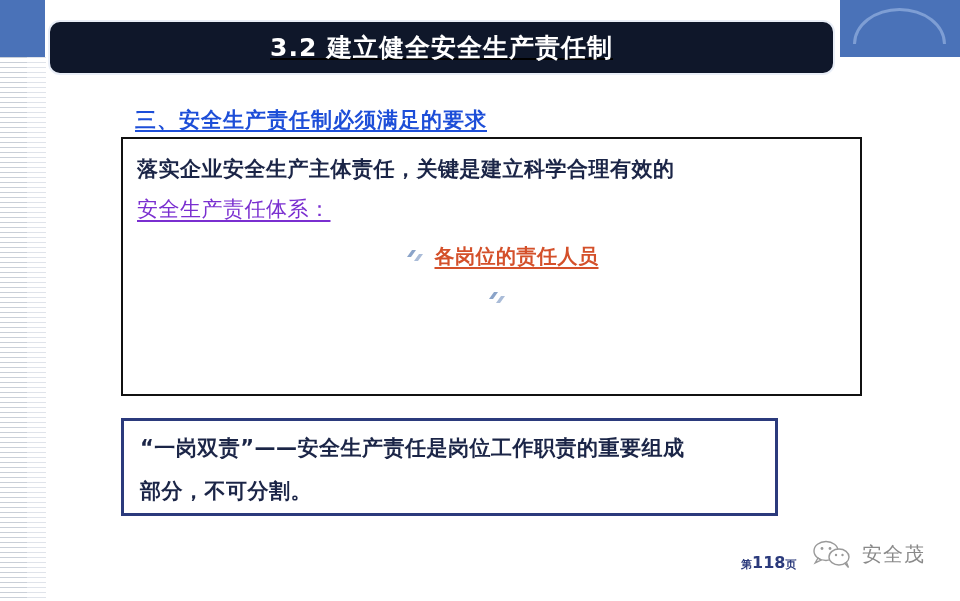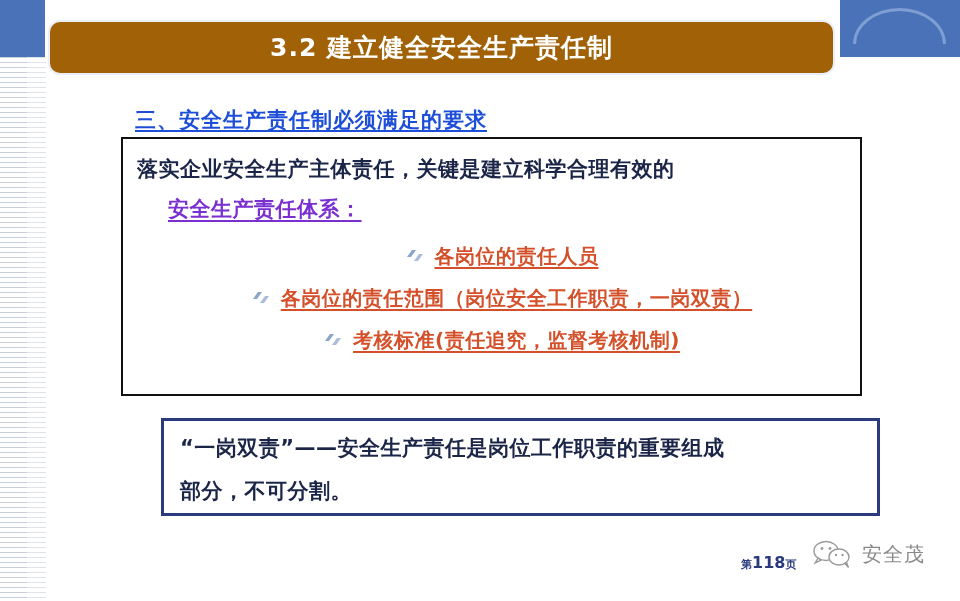--- a/index.html
+++ b/index.html
@@ -92,27 +92,28 @@
     background: #4a72b8;
   }
 
   
   .title-bar {
     position: absolute;
     left: 48px;
     top: 20px;
     width: 787px;
     height: 55px;
-    background: #a16207;
+    background: #0f172a;
     border-radius: 12px;
     border: 2px solid #e9eef7;
     box-sizing: border-box;
     display: flex;
     align-items: center;
     justify-content: center;
+    text-decoration: underline;
   }
   .title-text {
     color: #ffffff;
     font-size: 25px;
     font-weight: bold;
     letter-spacing: 1px;
     line-height: 1;
     white-space: nowrap;
   }
 
@@ -145,29 +146,28 @@
   .intro-line-1 {
     font-size: 21px;
     font-weight: bold;
     color: #1b2547;
     letter-spacing: 0.5px;
     line-height: 40px;
     white-space: nowrap;
   }
   .intro-line-2 {
     font-size: 21px;
-    font-weight: bold;
+    font-weight: normal;
     color: #7a2fd0;
     letter-spacing: 0.5px;
     line-height: 40px;
     text-decoration: underline;
     text-underline-offset: 4px;
     white-space: nowrap;
     display: inline-block;
-    margin-left: 31px;
   }
 
   .bullet-list {
     margin: 6px 0 0 0;
     padding: 0;
     list-style: none;
   }
   .bullet-item {
     display: flex;
     align-items: center;
@@ -191,27 +191,26 @@
     text-decoration: underline;
     text-underline-offset: 4px;
     white-space: nowrap;
   }
 
   
   .callout-box {
     position: absolute;
     left: 121px;
     top: 418px;
-    width: 719px;
+    width: 657px;
     height: 98px;
     border: 3px solid #2b3a7c;
     box-sizing: border-box;
     background: #ffffff;
     padding: 6px 16px 0 16px;
-    margin-left: 40px;
   }
   .callout-line {
     font-size: 21px;
     font-weight: bold;
     color: #1b2547;
     letter-spacing: 0.5px;
     line-height: 43px;
     white-space: nowrap;
   }
 
@@ -285,28 +284,20 @@
           <polygon points="2,11 7,4 11,4 6,11" fill="#8ba4c9"></polygon>
           <polygon points="9,15 14,8 18,8 13,15" fill="#aabcd8"></polygon>
         </svg>
         <span class="bullet-text">各岗位的责任人员</span>
       </li>
       <li class="bullet-item">
         <svg class="bullet-icon" viewBox="0 0 20 20">
           <polygon points="2,11 7,4 11,4 6,11" fill="#8ba4c9"></polygon>
           <polygon points="9,15 14,8 18,8 13,15" fill="#aabcd8"></polygon>
         </svg>
-        <span class="bullet-text">各岗位的责任范围（岗位安全工作职责，一岗双责）</span>
-      </li>
-      <li class="bullet-item">
-        <svg class="bullet-icon" viewBox="0 0 20 20">
-          <polygon points="2,11 7,4 11,4 6,11" fill="#8ba4c9"></polygon>
-          <polygon points="9,15 14,8 18,8 13,15" fill="#aabcd8"></polygon>
-        </svg>
-        <span class="bullet-text">考核标准(责任追究，监督考核机制)</span>
       </li>
     </ul>
   </div>
 
   <div class="callout-box">
     <div class="callout-line">“一岗双责”——安全生产责任是岗位工作职责的重要组成</div>
     <div class="callout-line">部分，不可分割。</div>
   </div>
 
   <div class="page-number">

